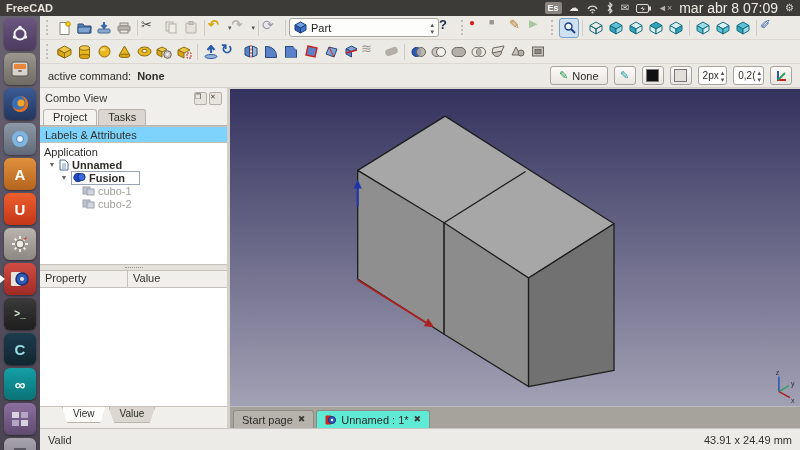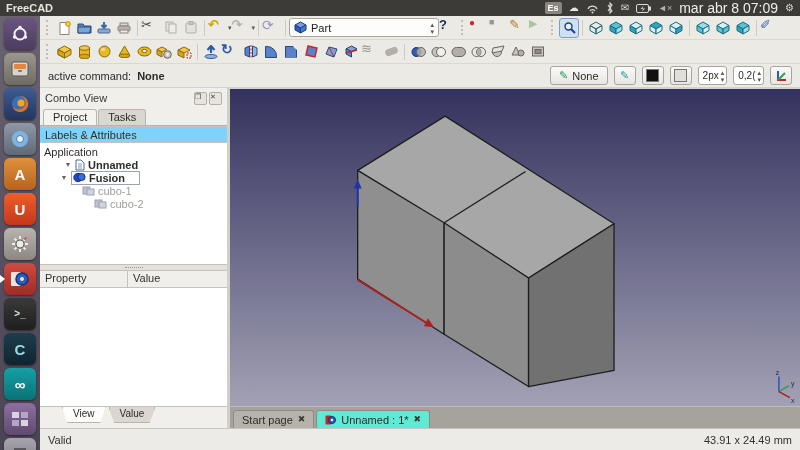--- a/index.html
+++ b/index.html
@@ -528,21 +528,21 @@
         </div>
         <div class="cv-tabs">
           <span class="cv-tab active">Project</span>
           <span class="cv-tab">Tasks</span>
         </div>
         <div class="attr-header">Labels &amp; Attributes</div>
         <div class="tree">
           <div class="trow" style="padding-left:4px">
             <span>Application</span>
           </div>
-          <div class="trow bold" style="padding-left:24px">
+          <div class="trow bold" style="padding-left:8px">
             <span class="exp g" style="color: rgb(102, 102, 102);">▼</span>
             <svg width="10" height="12">
                 <path d="M1 1 h5 l3 3 v7 h-8z" fill="#fff" stroke="#4a6a94"></path>
                 <line x1="3" y1="5" x2="7" y2="5" stroke="#7a9cc6"></line>
                 <line x1="3" y1="7" x2="7" y2="7" stroke="#7a9cc6"></line>
                 <line x1="3" y1="9" x2="7" y2="9" stroke="#7a9cc6"></line>
               </svg>
             <span>Unnamed</span>
           </div>
           <div class="trow bold" style="padding-left:20px">
@@ -555,21 +555,21 @@
               <span>Fusion</span>
             </span>
           </div>
           <div class="trow gray" style="padding-left:42px">
             <svg width="13" height="11" opacity="0.65">
                 <rect x="1" y="2" width="7" height="7" fill="#9aa4b4" stroke="#6b7585"></rect>
                 <rect x="5" y="4" width="7" height="6" fill="#b7bfcc" stroke="#6b7585"></rect>
               </svg>
             <span>cubo-1</span>
           </div>
-          <div class="trow gray" style="padding-left:54px">
+          <div class="trow gray" style="padding-left:42px">
             <svg width="13" height="11" opacity="0.65">
                 <rect x="1" y="2" width="7" height="7" fill="#9aa4b4" stroke="#6b7585"></rect>
                 <rect x="5" y="4" width="7" height="6" fill="#b7bfcc" stroke="#6b7585"></rect>
               </svg>
             <span>cubo-2</span>
           </div>
         </div>
         <div class="splitter">
             <i></i>
           </div>

